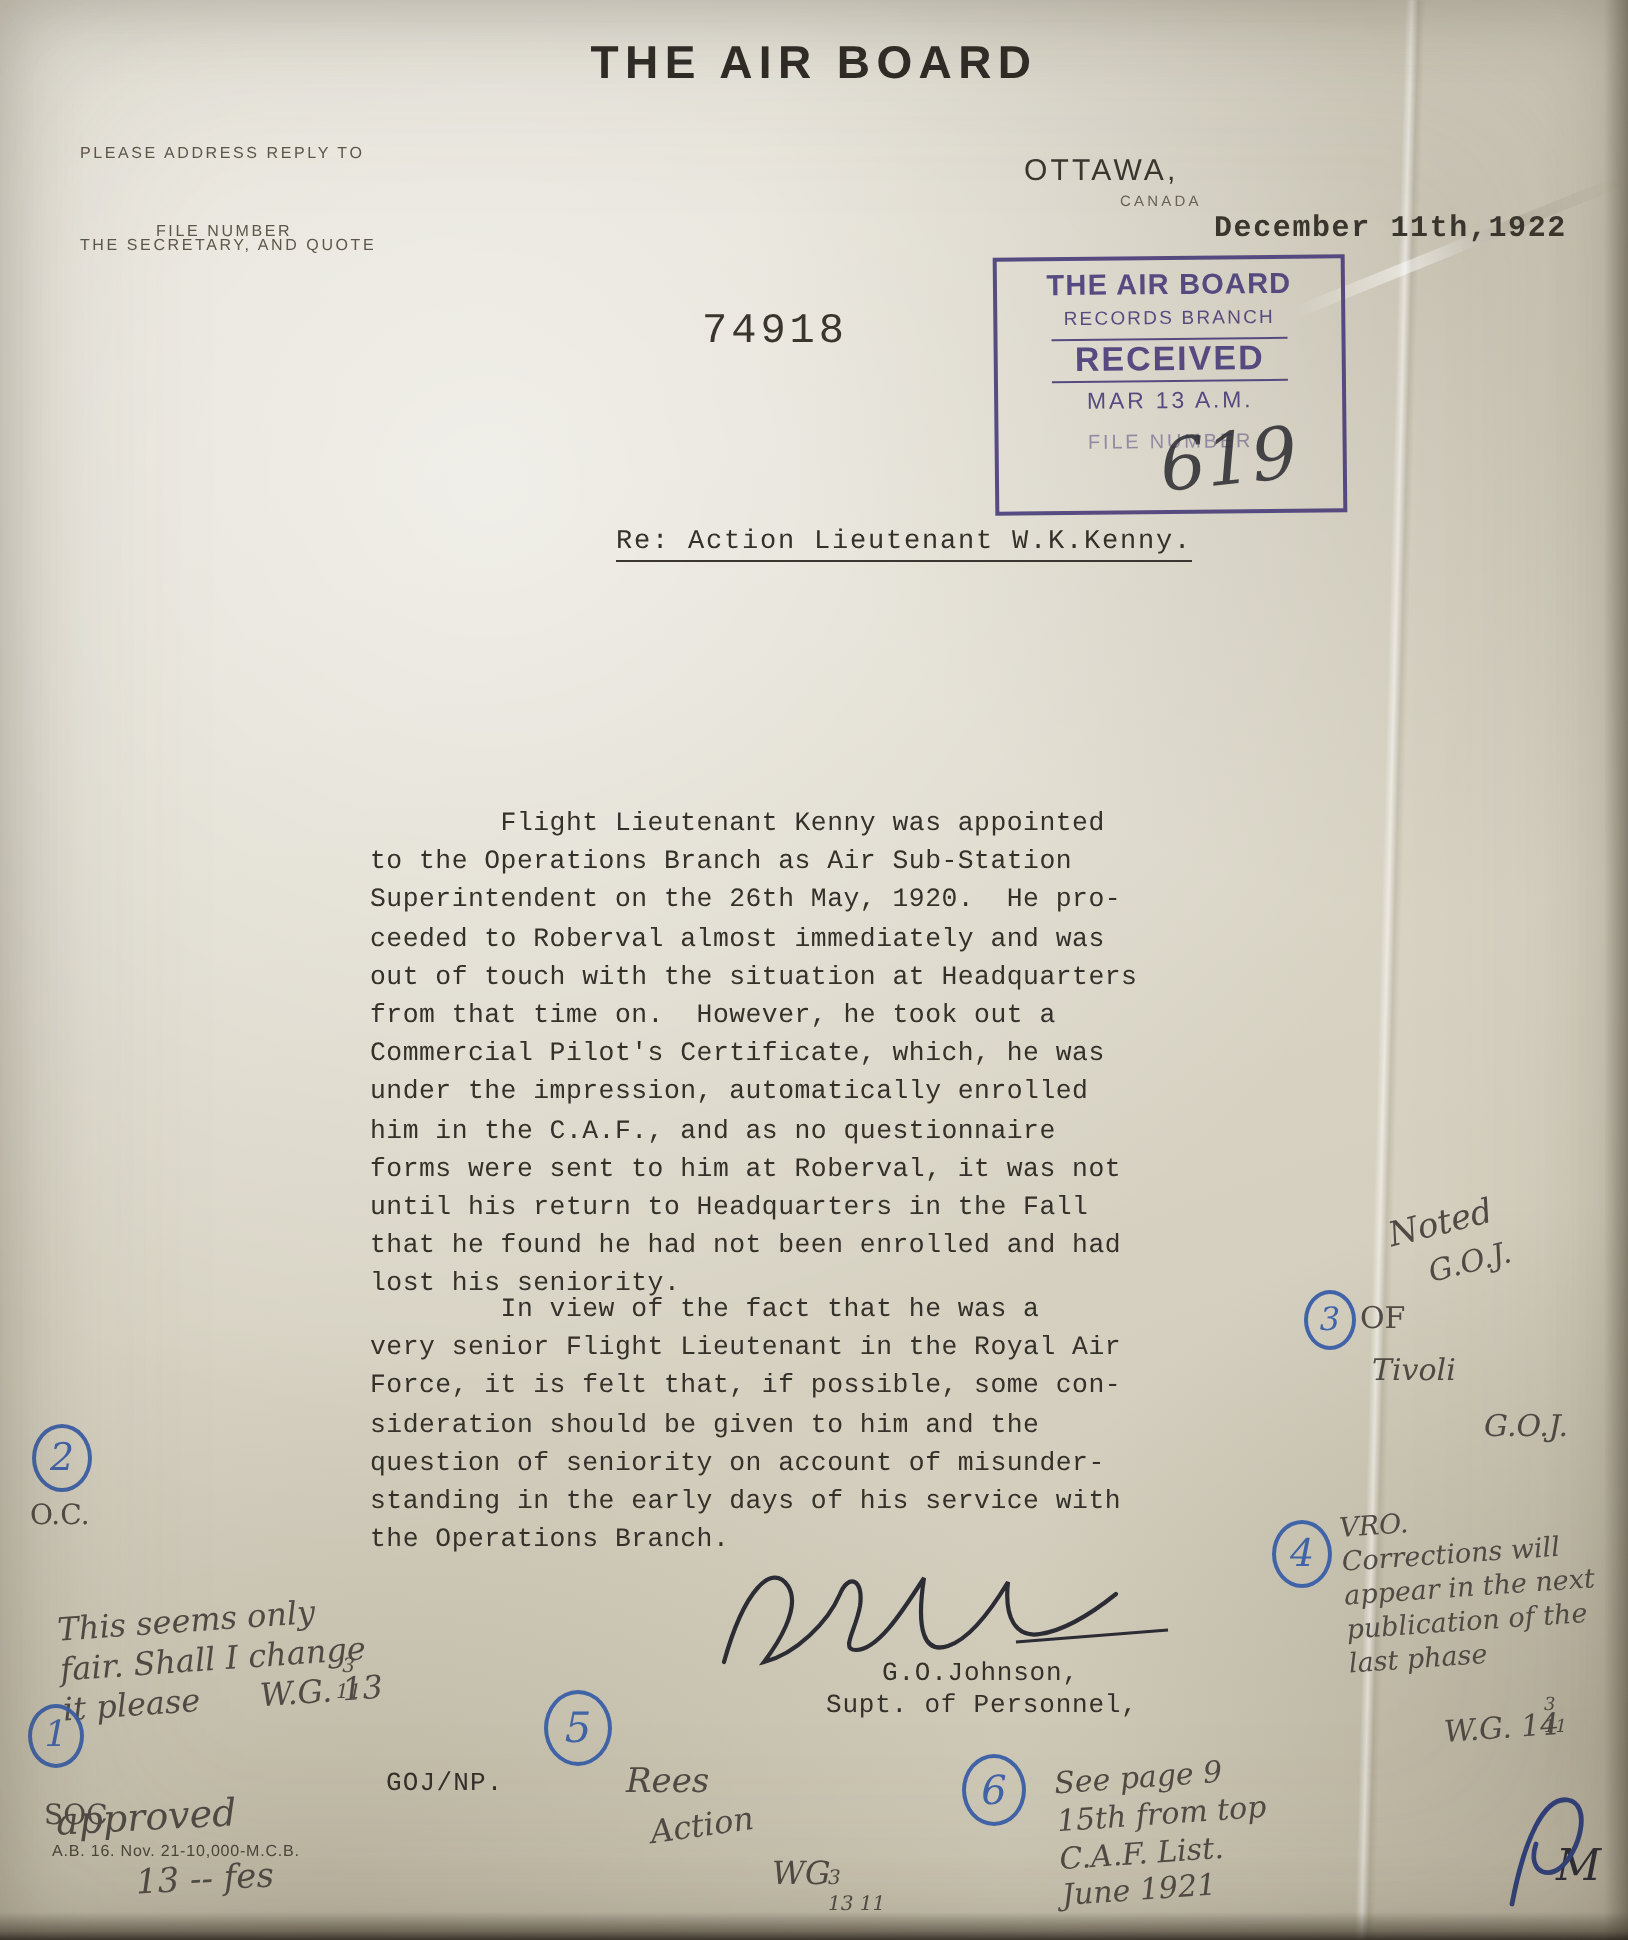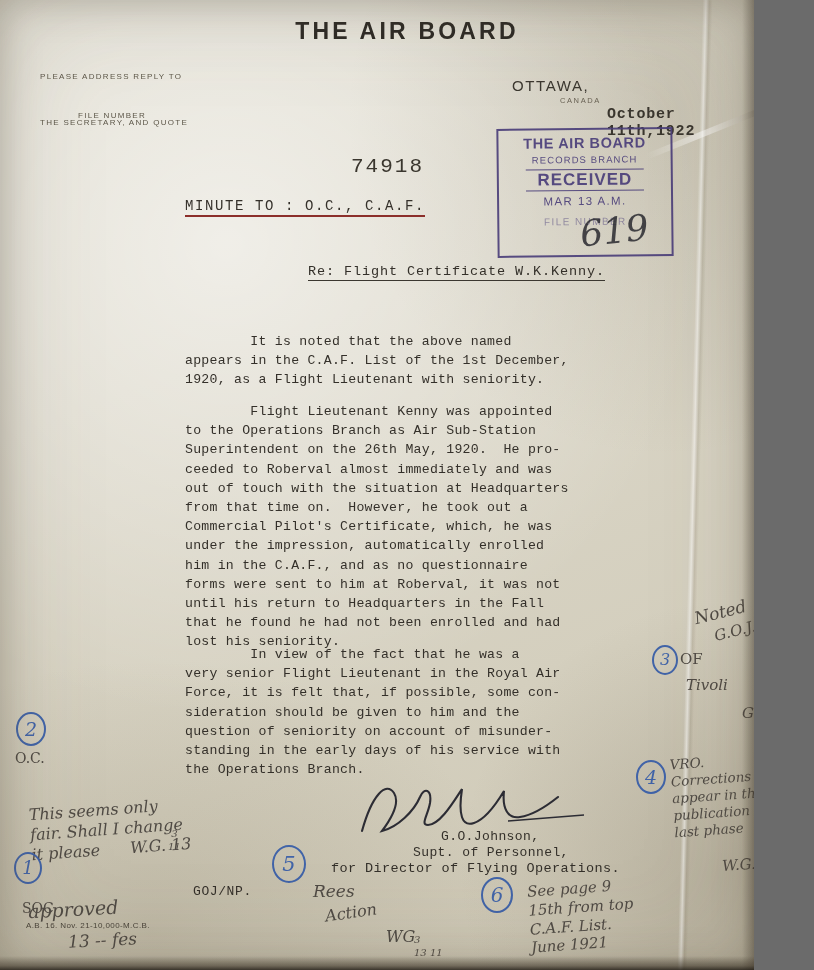--- a/index.html
+++ b/index.html
@@ -2,21 +2,21 @@
 <html><head>
 <meta charset="utf-8">
 <style>
   html, body {
     margin: 0;
     padding: 0;
     background: #6b6b6b;
   }
   #page {
     position: relative;
-    width: 754px;
+    width: 814px;
     height: 970px;
     overflow: hidden;
     background: #d9d6cb;
     font-family: "Liberation Sans", sans-serif;
   }
   
   #paper-bg {
     position: absolute;
     inset: 0;
     background:
@@ -247,38 +247,34 @@
   <div class="crease" style="left:640px; top:120px; width:180px; height:6px; transform:rotate(-22deg);"></div>
 
   <div id="title">THE AIR BOARD</div>
 
   <div class="hdr-small" style="left:40px; top:72px;">PLEASE ADDRESS REPLY TO</div>
   <div class="hdr-small" style="left:40px; top:90px;margin-top:28px;">THE SECRETARY, AND QUOTE</div>
   <div class="hdr-small" style="left:78px; top:111px;">FILE NUMBER</div>
 
   <div id="ottawa">OTTAWA,</div>
   <div id="canada">CANADA</div>
-  <div id="date">October 11th,1922</div>
+  <div id="date">December 11th,1922</div>
 
   <div id="filenum">74918</div>
-  <div id="minute-line">MINUTE TO :  O.C., C.A.F.</div>
-  <div id="re-line">Re: Flight Certificate W.K.Kenny.</div>
+  <div id="re-line">Re: Action Lieutenant W.K.Kenny.</div>
 
   <div id="stamp">
     <div class="s1">THE AIR BOARD</div>
     <div class="s2">RECORDS BRANCH</div>
     <div class="s3">RECEIVED</div>
     <div class="s4">MAR 13  A.M.</div>
     <div class="s5">FILE NUMBER</div>
   </div>
   <div class="hand ink-dark" style="left:580px; top:208px; font-size:36px; color:#2a2a30; opacity:0.85; transform:rotate(-6deg);">619</div>
 
-  <div class="body-para" style="top:332px;">        It is noted that the above named
-appears in the C.A.F. List of the 1st December,
-1920, as a Flight Lieutenant with seniority.</div>
   <div class="body-para" style="top:402px;">        Flight Lieutenant Kenny was appointed
 to the Operations Branch as Air Sub-Station
 Superintendent on the 26th May, 1920.  He pro-
 ceeded to Roberval almost immediately and was
 out of touch with the situation at Headquarters
 from that time on.  However, he took out a
 Commercial Pilot's Certificate, which, he was
 under the impression, automatically enrolled
 him in the C.A.F., and as no questionnaire
 forms were sent to him at Roberval, it was not
@@ -293,21 +289,20 @@
 standing in the early days of his service with
 the Operations Branch.</div>
 
   <svg class="scribble" style="left:358px; top:775px;" width="230" height="66" viewBox="0 0 230 66">
     <path d="M4 56 C14 20 28 6 36 18 C43 29 30 48 24 56 C40 52 56 36 62 22 C66 12 74 14 72 28 C70 40 62 50 70 50 C82 50 96 26 104 14 C100 40 104 52 116 48 C128 44 140 26 146 16 C144 34 150 44 162 42 C176 40 190 30 200 22" fill="none" stroke="#2c2c34" stroke-width="2.1" stroke-linecap="round"></path>
     <path d="M150 46 L226 40" fill="none" stroke="#2c2c34" stroke-width="1.6"></path>
   </svg>
 
   <div id="sig-name">G.O.Johnson,</div>
   <div id="sig-title1">Supt. of Personnel,</div>
-  <div id="sig-title2">for Director of Flying Operations.</div>
   <div id="goj">GOJ/NP.</div>
   <div id="formcode">A.B. 16. Nov. 21-10,000-M.C.B.</div>
 
   <div class="circled" style="left:16px; top:712px; width:26px; height:30px; line-height:30px; font-size:19px;">2</div>
   <div class="hand ink-pencil" style="left:15px; top:750px; font-size:14px; font-style:normal;">O.C.</div>
   <div class="hand ink-pencil" style="left:30px; top:800px; font-size:16px; transform:rotate(-4deg);">This seems only
 fair. Shall I change
 it please</div>
   <div class="hand ink-pencil" style="left:130px; top:836px; font-size:16px; transform:rotate(-4deg);">W.G. 13</div>
   <div class="hand ink-pencil" style="left:168px; top:828px; font-size:10px; text-align:center;">3

